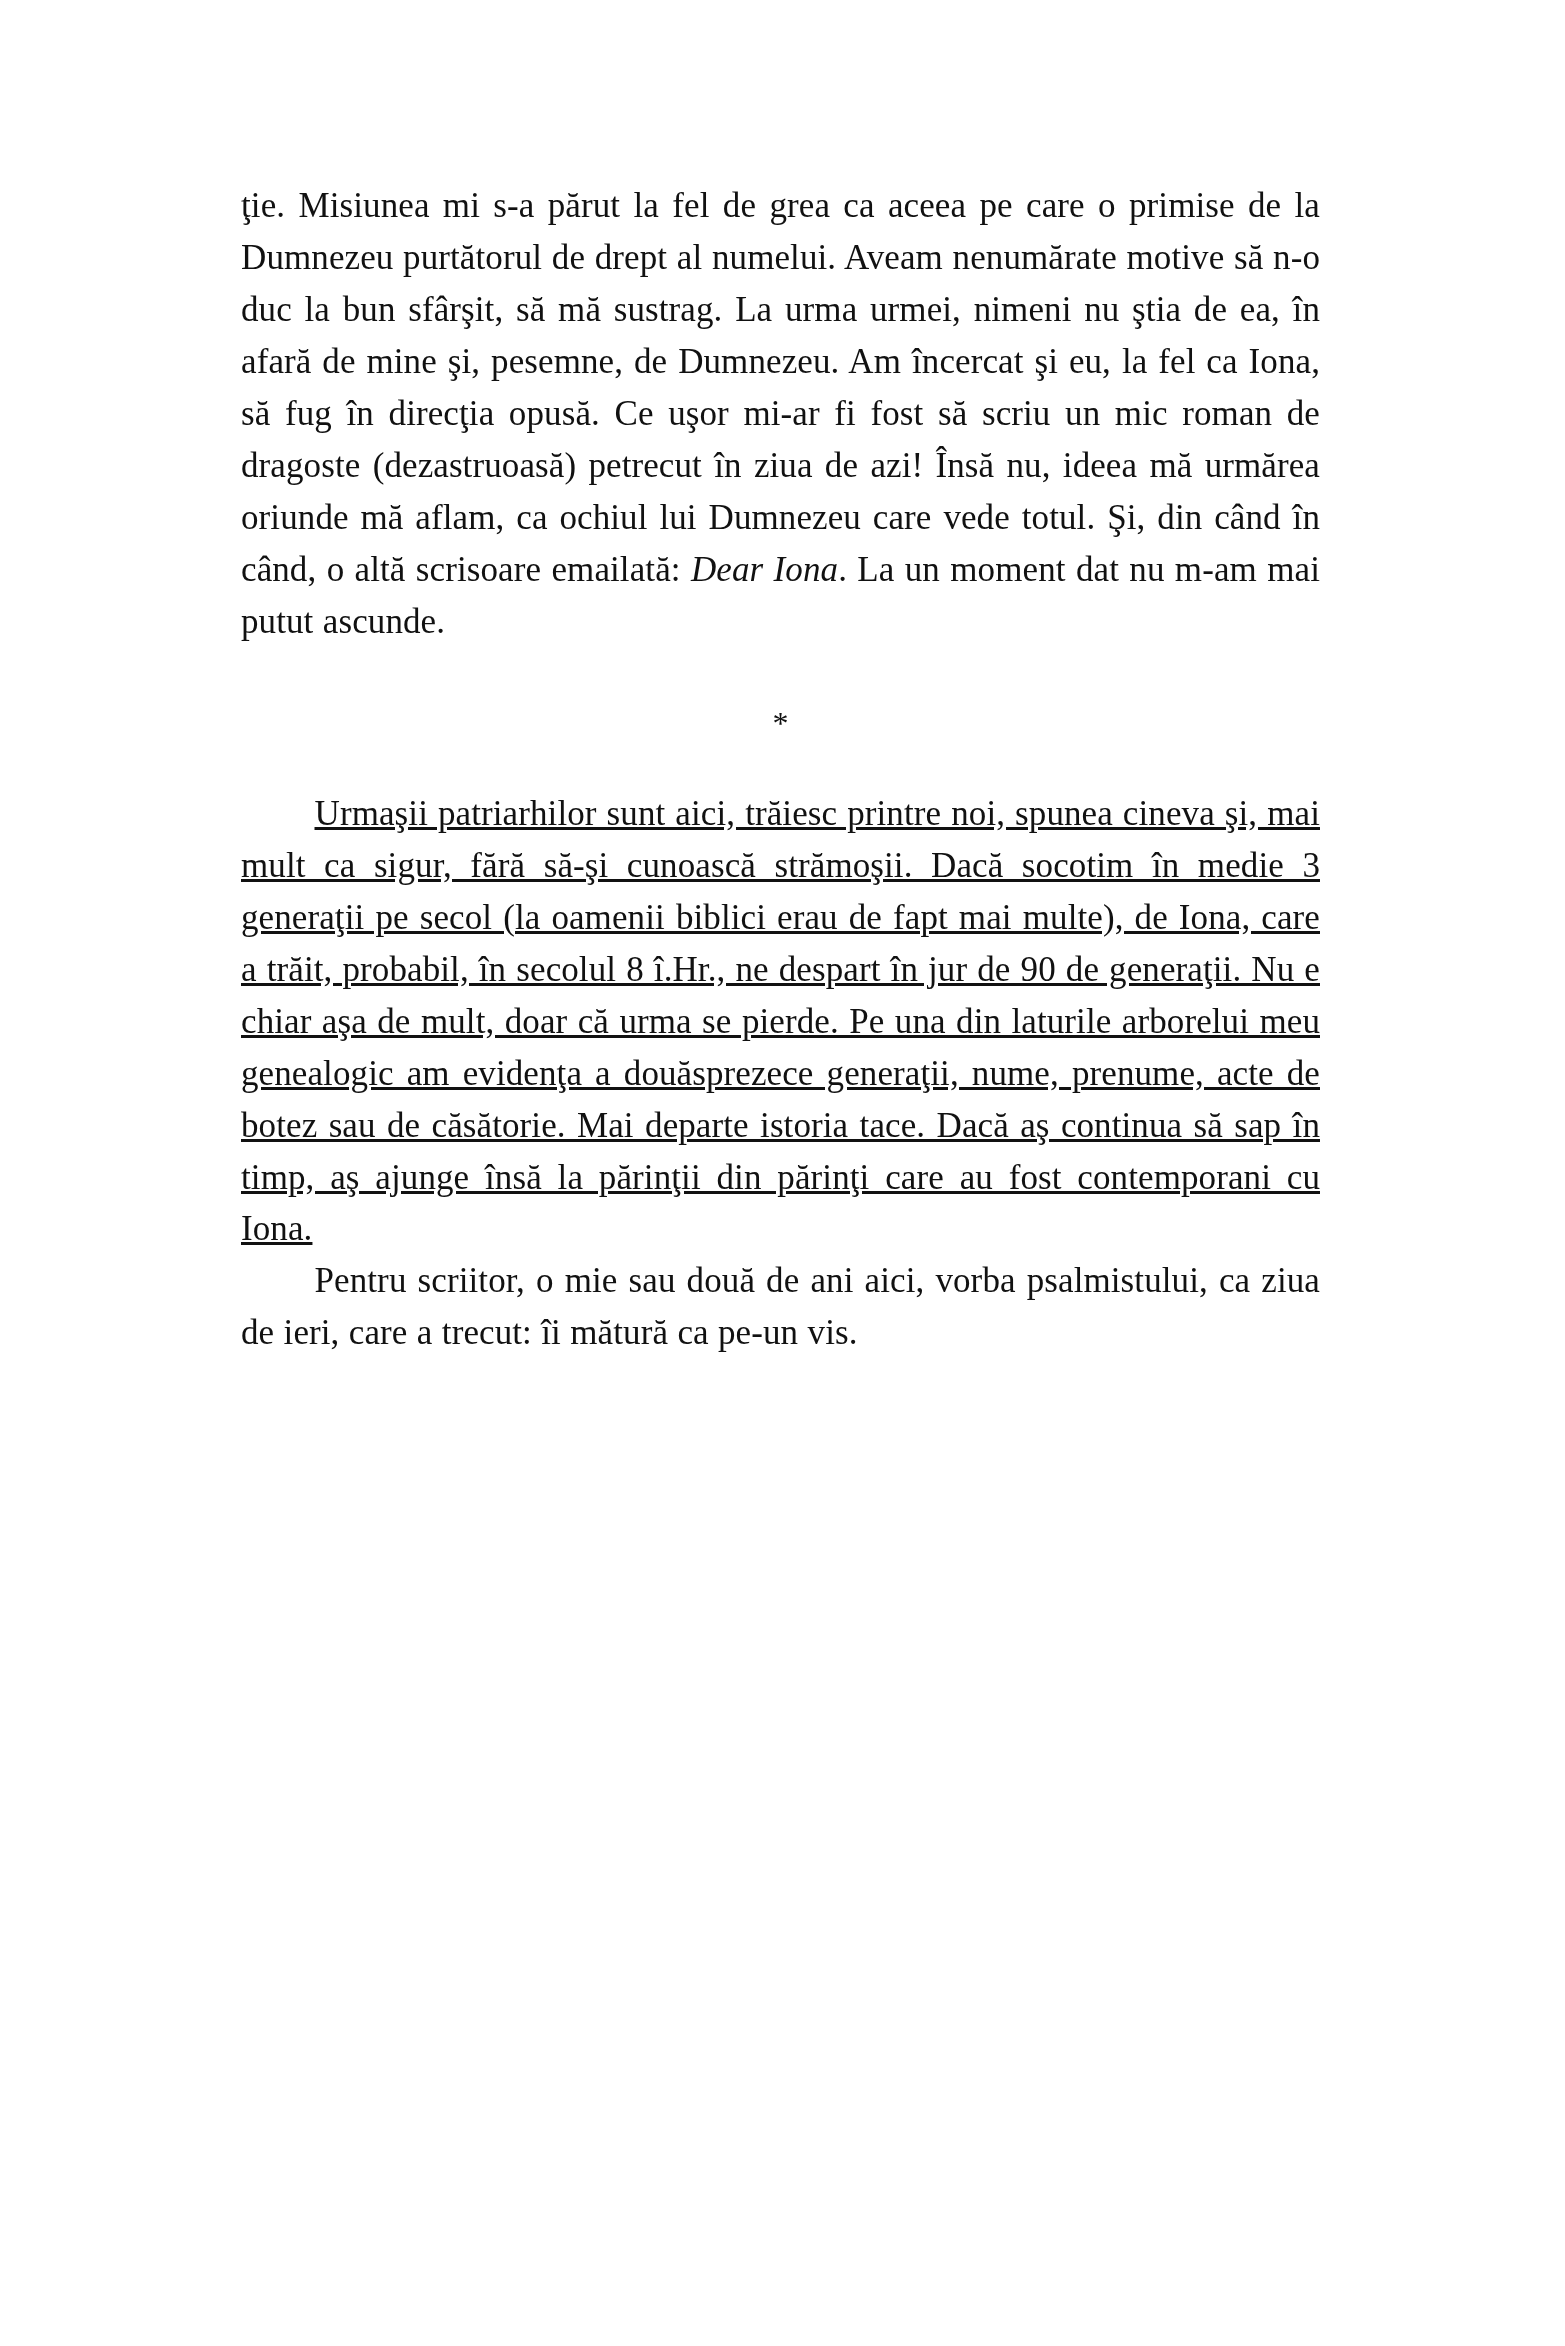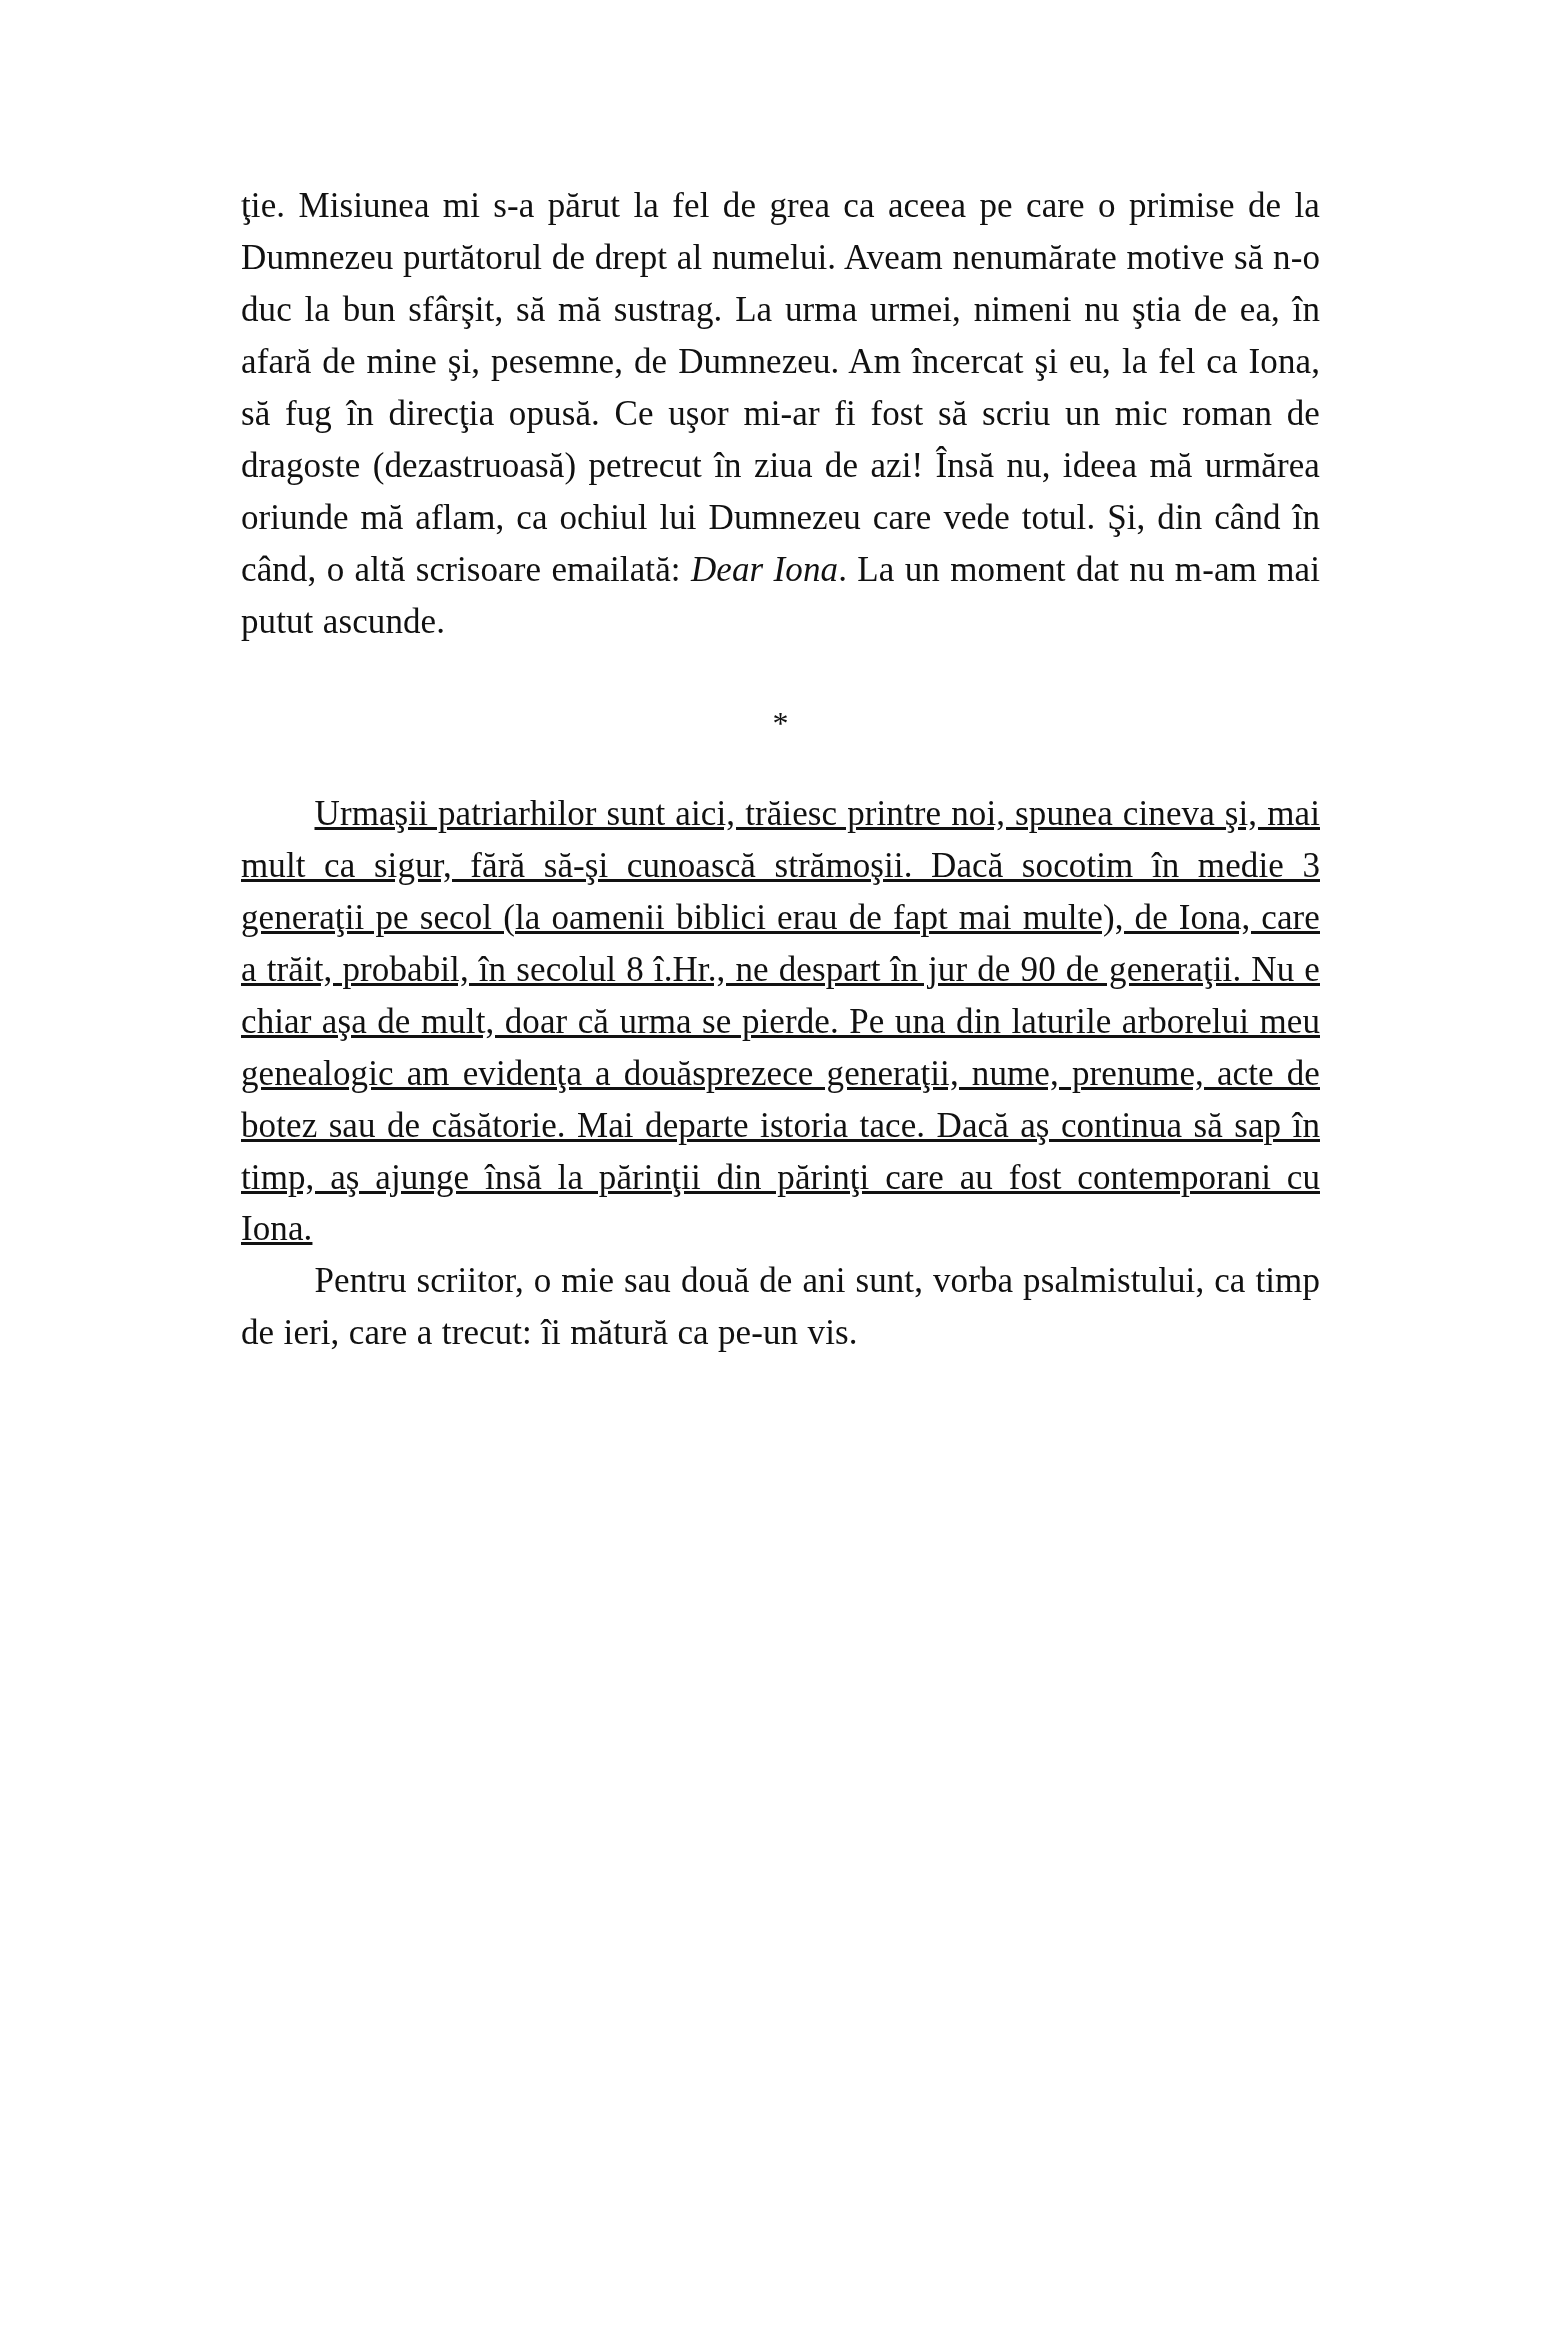--- a/index.html
+++ b/index.html
@@ -62,17 +62,17 @@
 <body>
 
 <div class="page">
   <div class="text-block">
 
     <p class="para" id="p1">ţie. Misiunea mi s-a părut la fel de grea ca aceea pe care o primise de la Dumnezeu purtătorul de drept al numelui. Aveam nenumărate motive să n-o duc la bun sfârşit, să mă sustrag. La urma urmei, nimeni nu ştia de ea, în afară de mine şi, pesemne, de Dumnezeu. Am încercat şi eu, la fel ca Iona, să fug în direcţia opusă. Ce uşor mi-ar fi fost să scriu un mic roman de dragoste (dezastruoasă) petrecut în ziua de azi! Însă nu, ideea mă urmărea oriunde mă aflam, ca ochiul lui Dumnezeu care vede totul. Şi, din când în când, o altă scrisoare emailată: <em>Dear Iona</em>. La un moment dat nu m-am mai putut ascunde.</p>
 
     <div class="divider">*</div>
 
     <p class="para indent tight" id="p2">Urmaşii patriarhilor sunt aici, trăiesc printre noi, spunea cineva şi, mai mult ca sigur, fără să-şi cunoască strămoşii. Dacă socotim în medie 3 generaţii pe secol (la oamenii biblici erau de fapt mai multe), de Iona, care a trăit, probabil, în secolul 8 î.Hr., ne despart în jur de 90 de generaţii. Nu e chiar aşa de mult, doar că urma se pierde. Pe una din laturile arborelui meu genealogic am evidenţa a douăsprezece generaţii, nume, prenume, acte de botez sau de căsătorie. Mai departe istoria tace. Dacă aş continua să sap în timp, aş ajunge însă la părinţii din părinţi care au fost contemporani cu Iona.</p>
-    <p class="para indent" id="p3">Pentru scriitor, o mie sau două de ani sunt, vorba psalmistului, ca timp de ieri, care a trecut: îi mătură ca pe-un vis.</p>
+    <p class="para indent" id="p3">Pentru scriitor, o mie sau două de ani aici, vorba psalmistului, ca ziua de ieri, care a trecut: îi mătură ca pe-un vis.</p>
 
   </div>
 </div>
 
 
 </body></html>

